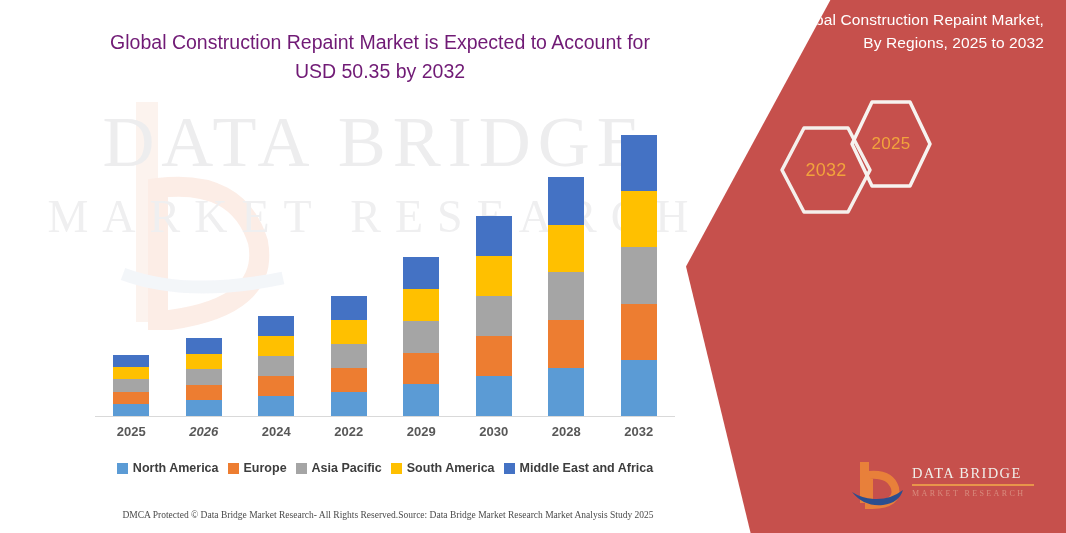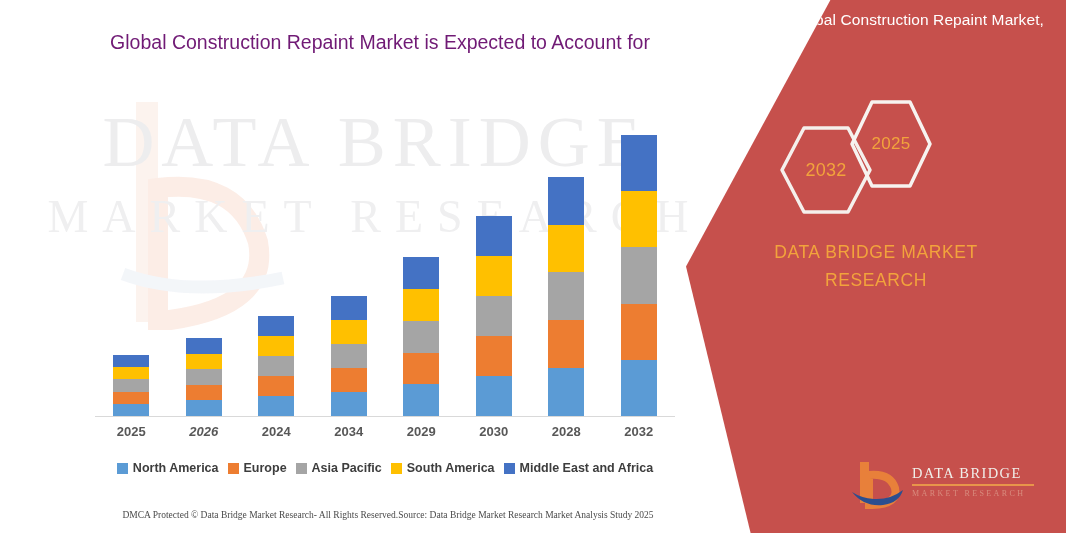--- a/index.html
+++ b/index.html
@@ -135,20 +135,21 @@
       <path d="M5 182 Q70 206 165 186" fill="none" stroke="#F0F3F8" stroke-width="13"></path>
     </svg>
     <div id="wm-text">
       <span class="wm1">DATA BRIDGE</span>
       <span class="wm2">MARKET RESEARCH</span>
     </div>
   </div>
 
   <div id="chart-title">
     <span>Global Construction Repaint Market is Expected to Account for</span>
+    <span class="l2">USD 50.35 by 2032</span>
   </div>
 
   <div id="plot">
       <div class="bar-col" style="left: 18.25px;">
         <div class="seg" style="background: rgb(68, 114, 196); height: 12.24px;"></div>
         <div class="seg" style="background: rgb(255, 192, 0); height: 12.24px;"></div>
         <div class="seg" style="background: rgb(165, 165, 165); height: 12.24px;"></div>
         <div class="seg" style="background: rgb(237, 125, 49); height: 12.24px;"></div>
         <div class="seg" style="background: rgb(91, 155, 213); height: 12.24px;"></div>
       </div>
@@ -200,21 +201,21 @@
         <div class="seg" style="background: rgb(165, 165, 165); height: 56.1927px;"></div>
         <div class="seg" style="background: rgb(237, 125, 49); height: 56.1927px;"></div>
         <div class="seg" style="background: rgb(91, 155, 213); height: 56.1927px;"></div>
       </div>
     </div>
   <div id="baseline"></div>
   <div id="xaxis">
       <div class="xtick" style="left: 3.25px;">2025</div>
       <div class="xtick" style="left: 75.75px; font-style: italic;">2026</div>
       <div class="xtick" style="left: 148.25px;">2024</div>
-      <div class="xtick" style="left: 220.75px;">2034</div>
+      <div class="xtick" style="left: 220.75px;">2022</div>
       <div class="xtick" style="left: 293.25px;">2029</div>
       <div class="xtick" style="left: 365.75px;">2030</div>
       <div class="xtick" style="left: 438.25px;">2028</div>
       <div class="xtick" style="left: 510.75px;">2032</div>
     </div>
 
   <div id="legend">
       <div class="leg-item">
         <span class="leg-swatch" style="background: rgb(91, 155, 213);"></span>
         <span class="leg-label">North America</span>
@@ -239,41 +240,38 @@
 
   <div id="footer">
     <div class="foot-text" id="foot-left">DMCA Protected © Data Bridge Market Research- All Rights Reserved.</div>
     <div class="foot-text" id="foot-right">Source: Data Bridge Market Research Market Analysis Study 2025</div>
   </div>
 
   <div id="right-panel" style="--panel: #C6504C;">
 
     <div id="panel-title">
       <span>Global Construction Repaint Market,</span>
+      <span class="l2">By Regions, 2025 to 2032</span>
     </div>
 
     <div id="hex-group">
       <div class="hex" id="hex-2032">
         <svg width="96" height="96" viewBox="0 0 96 96">
           <polygon points="26,6 70,6 92,48 70,90 26,90 4,48" fill="none" stroke="#F5F0EC" stroke-width="3.5" stroke-linejoin="round"></polygon>
         </svg>
         <div class="hex-label">2032</div>
       </div>
       <div class="hex" id="hex-2025">
         <svg width="86" height="96" viewBox="0 0 86 96">
           <polygon points="24,6 62,6 82,48 62,90 24,90 4,48" fill="none" stroke="#F7F3F0" stroke-width="3.5" stroke-linejoin="round"></polygon>
         </svg>
         <div class="hex-label">2025</div>
       </div>
     </div>
 
-    <div id="brand-lines">
-      <div>DATA BRIDGE MARKET</div>
-      <div>RESEARCH</div>
-    </div>
 
     <div id="logo">
       <svg id="logo-mark" viewBox="0 0 56 52">
         <path d="M10 3 L10 44 L19 44 L19 3 Z" fill="#E8803A"></path>
         <path d="M19 16 Q40 14 45 29 Q49 45 22 46 L19 46 Z" fill="none" stroke="#E8803A" stroke-width="8"></path>
         <path d="M2 33 Q14 48 33 46 Q49 44 53 31 Q40 41 24 40 Q11 39 2 33 Z" fill="#2C4E8F"></path>
       </svg>
       <div id="logo-text">
         <div class="l1">DATA BRIDGE</div>
         <div class="rule"></div>

